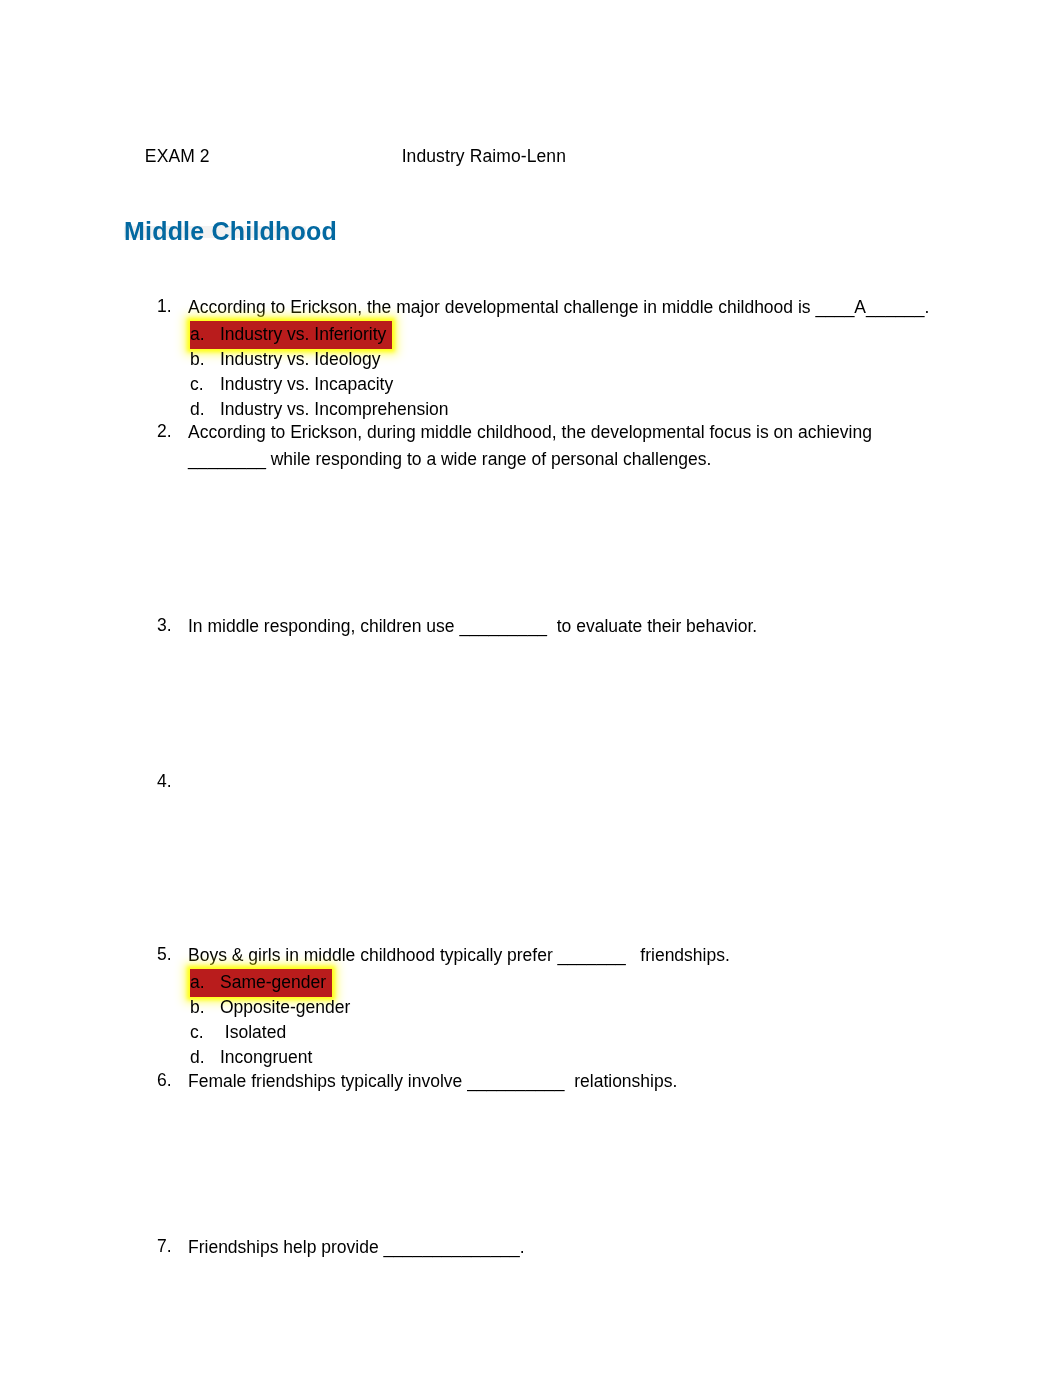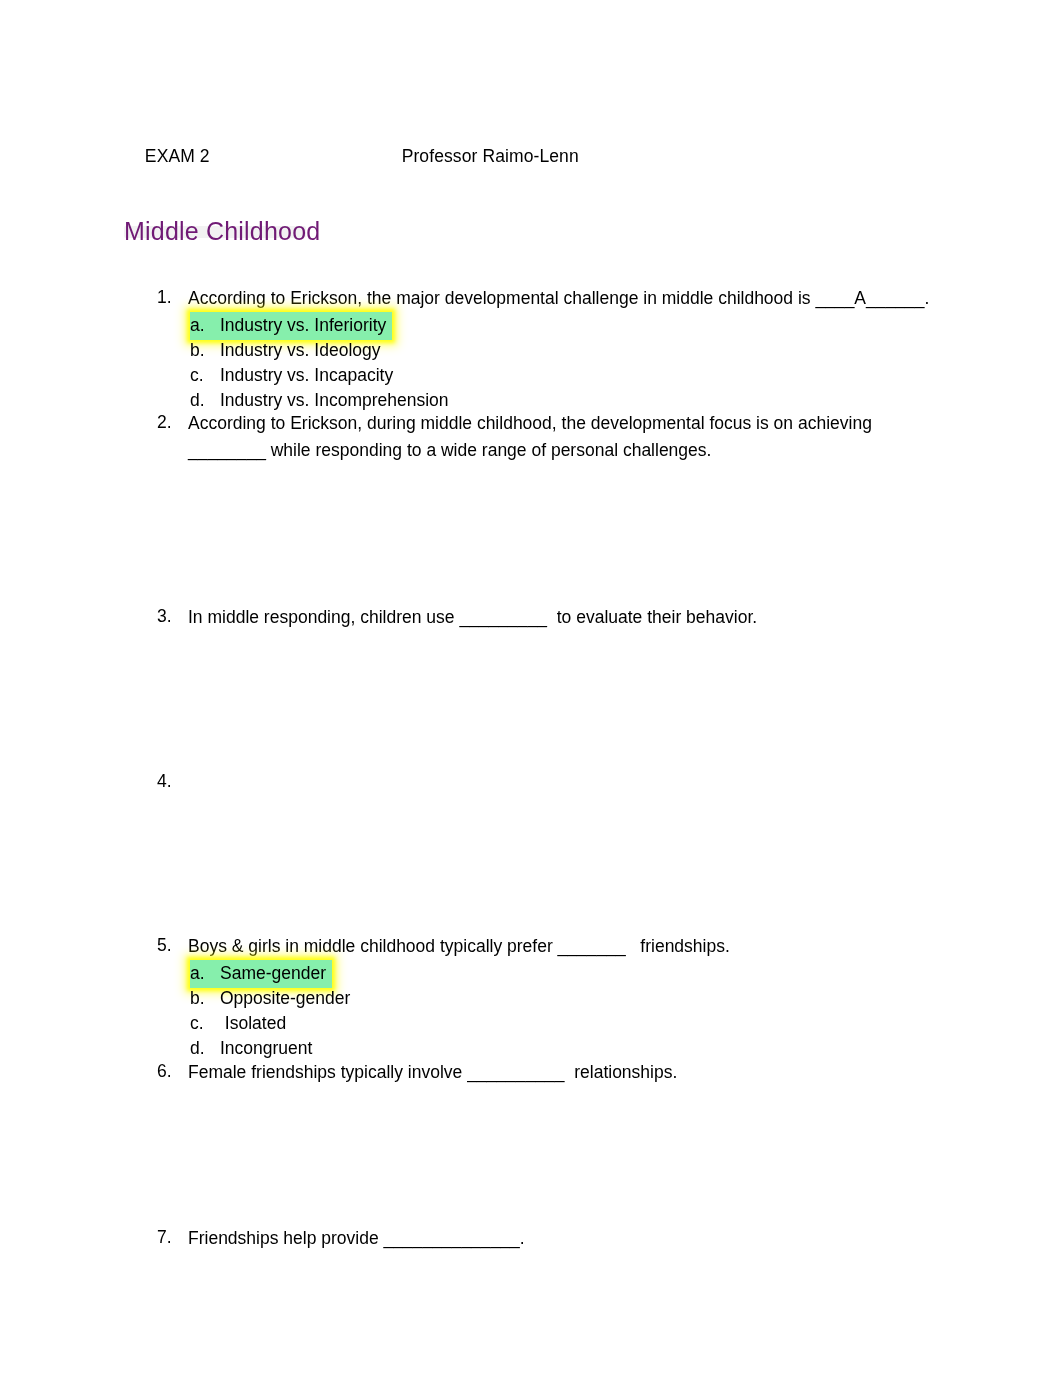--- a/index.html
+++ b/index.html
@@ -35,22 +35,22 @@
     width: 192px;
   }
 
   
   .section-heading {
     position: absolute;
     left: 124px;
     top: 198px;
     font-size: 25px;
     line-height: 32px;
-    font-weight: 400;
-    color: #701a75;
+    font-weight: 700;
+    color: #0369a1;
     letter-spacing: 0.2px;
     white-space: pre;
   }
   .heading-shade {
     position: absolute;
     left: 124px;
     top: 226px;
     width: 182px;
     height: 12px;
     background: #f2f2f2;
@@ -82,20 +82,21 @@
     line-height: 25px;
     text-align: left;
     white-space: pre;
   }
   .qtext {
     margin-left: 188px;
     margin-right: 90px;
     font-size: 17.5px;
     line-height: 27px;
     white-space: pre-wrap;
+    margin-top: 9px;
   }
   .qtext .cont {
     display: block;
   }
 
   
   .options {
     margin-top: 0;
   }
   .orow {
@@ -109,33 +110,33 @@
     white-space: pre;
     font-size: 17.5px;
     line-height: 25px;
     padding: 1px 6px 2px 0;
   }
   .oletter {
     display: inline-block;
     width: 30px;
   }
   .highlighted {
-    background: #86efac;
+    background: #b91c1c;
     box-shadow:
       0 0 4px 3px rgba(255, 255, 0, 0.85),
       0 0 9px 6px rgba(255, 255, 0, 0.45);
   }
 </style>
 </head>
 <body>
 
 <div class="page">
 
   <div class="doc-header">
-    <span>EXAM 2</span><span class="tabgap"></span><span>Professor Raimo-Lenn</span>
+    <span>EXAM 2</span><span class="tabgap"></span><span>Industry Raimo-Lenn</span>
   </div>
 
   <div class="heading-shade"></div>
   <h1 class="section-heading">Middle Childhood</h1>
 
   <div class="qlist">
       <div class="qblock" style="top: 285px;">
         <div class="qrow">
           <div class="qnum">1.</div>
           <div class="qtext"><span>According to Erickson, the major developmental challenge in middle childhood is ____A______.</span></div>

